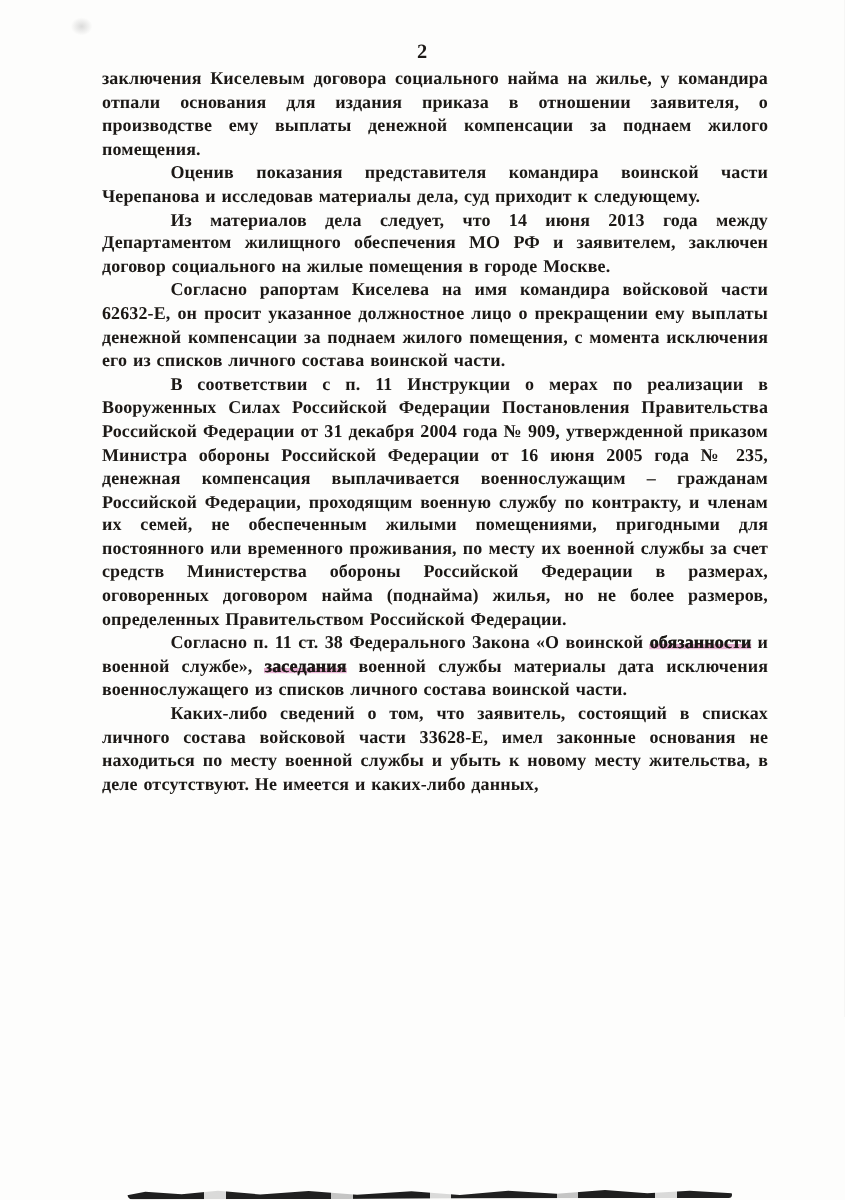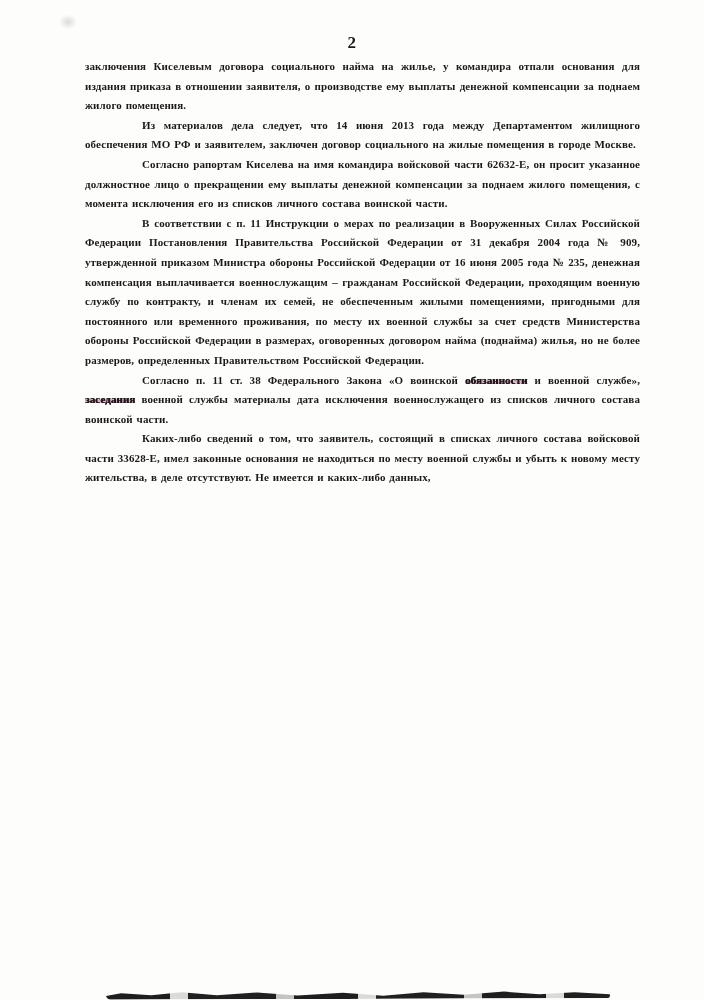--- a/index.html
+++ b/index.html
@@ -19,21 +19,21 @@
   }
   .page-number {
     padding-top: 33px;
     text-align: center;
     font-size: 17px;
     font-weight: bold;
     letter-spacing: 0.5px;
   }
   .body-text {
     margin: 4px 64px 0 85px; 
-    font-size: 11px;
+    font-size: 15px;
     line-height: 19.6px;
     font-weight: bold;
     text-align: justify;
     word-spacing: 1px;
     letter-spacing: 0.1px;
     -webkit-hyphens: none;
     hyphens: none;
   }
   .body-text p {
     margin: 0;
@@ -92,20 +92,21 @@
 
   <div class="top-smudge"></div>
 
   <div class="page-number">2</div>
 
   <div class="body-text">
 
     <p><span>заключения Киселевым договора социального найма на жилье, у командира отпали основания для издания приказа в отношении заявителя, о производстве ему выплаты денежной компенсации за поднаем жилого помещения.</span></p>
 
 
+    <p class="indent"><span>Оценив показания представителя командира воинской части Черепанова и исследовав материалы дела, суд приходит к следующему.</span></p>
 
     <p class="indent"><span>Из материалов дела следует, что 14 июня 2013 года между Департаментом жилищного обеспечения МО РФ и заявителем, заключен договор социального на жилые помещения в городе Москве.</span></p>
 
 
     <p class="indent"><span>Согласно рапортам Киселева на имя командира войсковой части 62632-Е, он просит указанное должностное лицо о прекращении ему выплаты денежной компенсации за поднаем жилого помещения, с момента исключения его из списков личного состава воинской части.</span></p>
 
     <p class="indent"><span>В соответствии с п. 11 Инструкции о мерах по реализации в Вооруженных Силах Российской Федерации Постановления Правительства Российской Федерации от 31 декабря 2004 года № 909, утвержденной приказом Министра обороны Российской Федерации от 16 июня 2005 года № 235, денежная компенсация выплачивается военнослужащим – гражданам Российской Федерации, проходящим военную службу по контракту, и членам их семей, не обеспеченным жилыми помещениями, пригодными для постоянного или временного проживания, по месту их военной службы за счет средств Министерства обороны Российской Федерации в размерах, оговоренных договором найма (поднайма) жилья, но не более размеров, определенных Правительством Российской Федерации.</span></p>
 
     <p class="indent"><span>Согласно п. 11 ст. 38 Федерального Закона «О воинской </span><span class="smudge">обязанности</span><span> и военной службе», </span><span class="smudge">заседания</span><span> военной службы материалы дата исключения военнослужащего из списков личного состава воинской части.</span></p>
 

